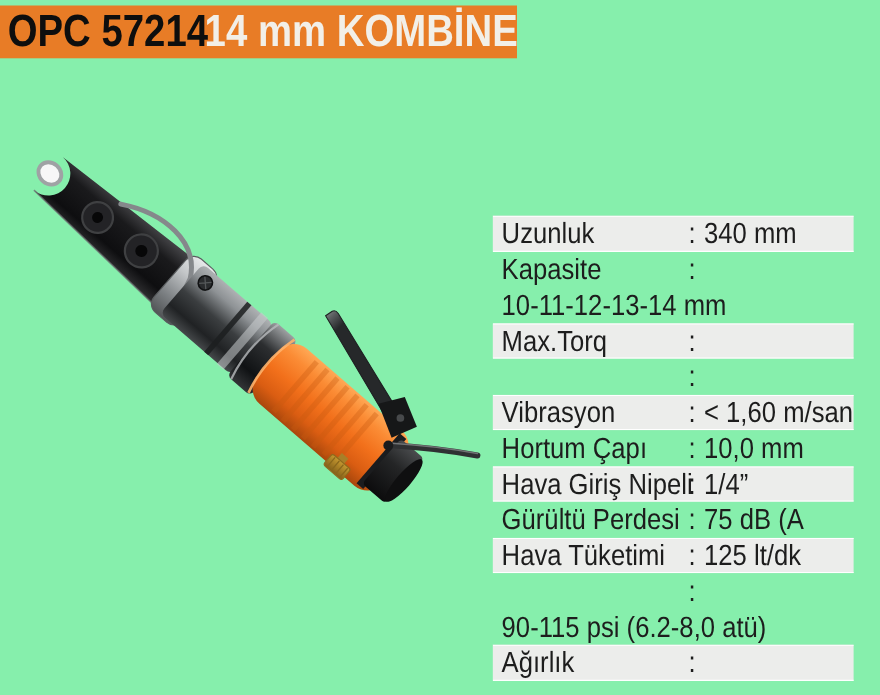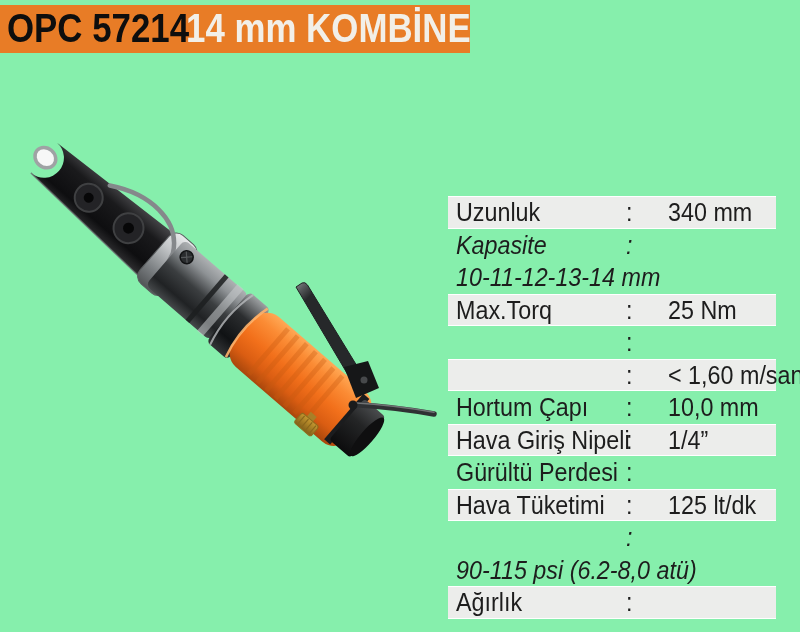--- a/index.html
+++ b/index.html
@@ -15,28 +15,28 @@
                    transform:scaleX(.85); transform-origin:0 50%; }
   .model { left:7px;  color:#0e0e0e; }
   .ptitle { left:186px; color:#f2efe8; }
 
   
   .photo { position:absolute; left:0; top:124px; width:470px; height:340px; }
 
   
   .specs { position:absolute; left:448px; top:196px; width:328px; }
   .spec-row { position:relative; height:32.5px; }
-  .spec-row.two { height:65px;font-style:italic; }
+  .spec-row.two { height:65px; }
   .spec-row.shaded { background:#ecedeb;
                      box-shadow: inset 0 1px 0 #ffffff, inset 0 -1px 0 #ffffff; }
   .spec-line1 { position:absolute; left:0; right:0; top:0; height:32.5px; line-height:32.5px; }
   .spec-line2 { position:absolute; left:8px; top:32.5px; height:32.5px; line-height:32.5px;text-align:center; }
   .lbl { position:absolute; left:8px; }
   .col { position:absolute; left:178px; }
-  .val { position:absolute; left:192px;margin-left:28px; }
+  .val { position:absolute; left:192px; }
   .tx  { display:inline-block; transform:scaleX(.88); transform-origin:0 50%;
          white-space:nowrap; font-size:26.5px; color:#1d1d1d; }
 </style>
 </head>
 <body>
 
 <div class="page">
 
   <header class="titlebar">
     <span class="model">OPC 57214</span>
@@ -177,34 +177,34 @@
         <span class="col"><span class="tx">:</span></span>
         <span class="val"><span class="tx"></span></span>
       </span>
       <span class="spec-line2"><span class="tx">10-11-12-13-14 mm</span></span>
     </div>
 
     <div class="spec-row shaded">
       <span class="spec-line1">
         <span class="lbl"><span class="tx">Max.Torq</span></span>
         <span class="col"><span class="tx">:</span></span>
-        <span class="val"><span class="tx">25 Nm</span></span>
       </span>
 
     </div>
 
     <div class="spec-row">
       <span class="spec-line1">
         <span class="col"><span class="tx">:</span></span>
       </span>
 
     </div>
 
     <div class="spec-row shaded">
       <span class="spec-line1">
+        <span class="lbl"><span class="tx">Vibrasyon</span></span>
         <span class="col"><span class="tx">:</span></span>
         <span class="val"><span class="tx">&lt; 1,60 m/san</span></span>
       </span>
 
     </div>
 
     <div class="spec-row">
       <span class="spec-line1">
         <span class="lbl"><span class="tx">Hortum Çapı</span></span>
         <span class="col"><span class="tx">:</span></span>
@@ -219,20 +219,21 @@
         <span class="col"><span class="tx">:</span></span>
         <span class="val"><span class="tx">1/4”</span></span>
       </span>
 
     </div>
 
     <div class="spec-row">
       <span class="spec-line1">
         <span class="lbl"><span class="tx">Gürültü Perdesi</span></span>
         <span class="col"><span class="tx">:</span></span>
+        <span class="val"><span class="tx">75 dB (A</span></span>
       </span>
 
     </div>
 
     <div class="spec-row shaded">
       <span class="spec-line1">
         <span class="lbl"><span class="tx">Hava Tüketimi</span></span>
         <span class="col"><span class="tx">:</span></span>
         <span class="val"><span class="tx">125 lt/dk</span></span>
       </span>

